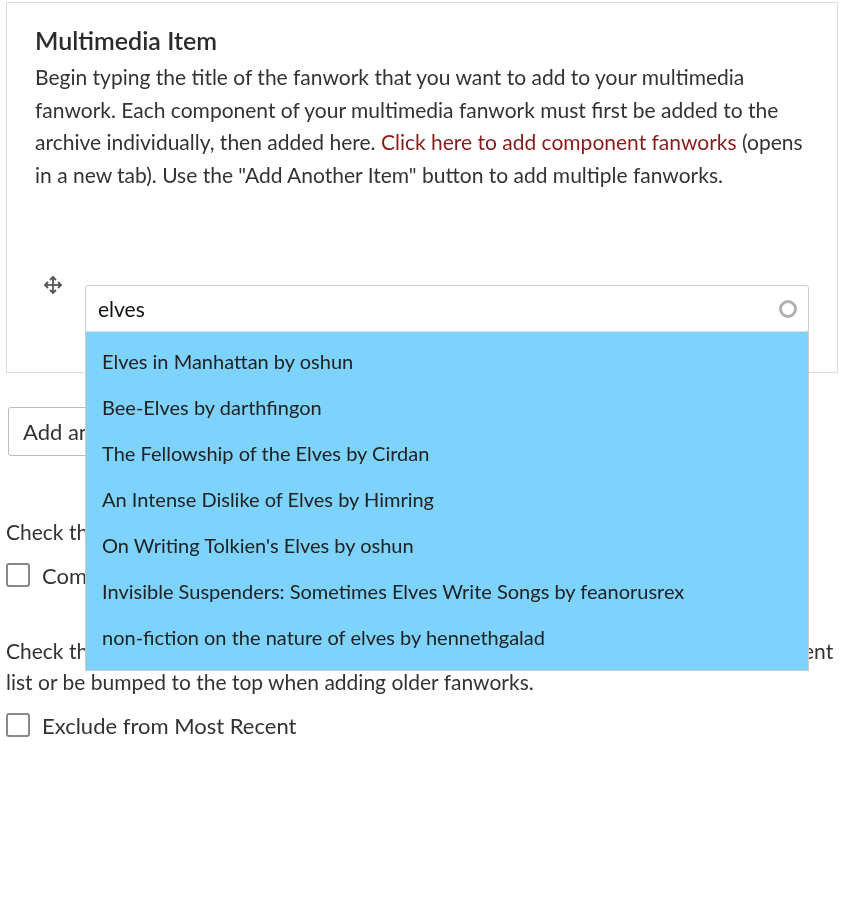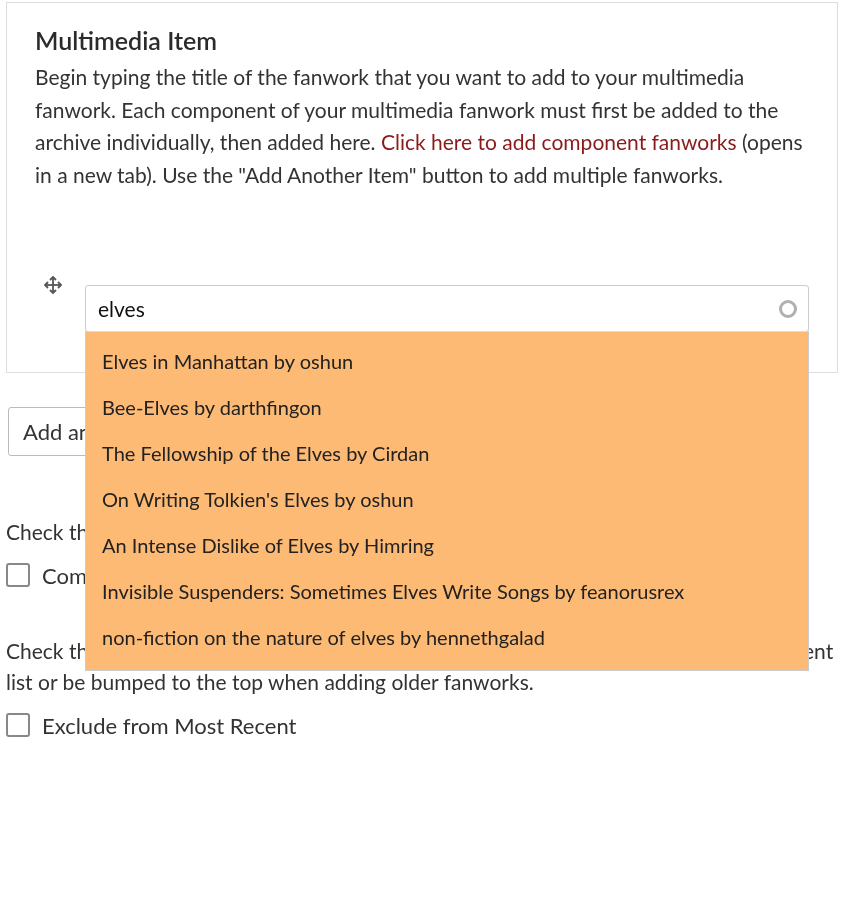--- a/index.html
+++ b/index.html
@@ -76,21 +76,21 @@
       border-radius: 50%;
       background: transparent;
       cursor: pointer;
     }
     .dropdown {
       position: absolute;
       left: 0;
       right: 0;
       top: 100%;
       margin-top: -1px;
-      background: #fdba74;
+      background: #7dd3fc;
       border: 1px solid #ccc;
       border-top: 1px solid #ddd;
       z-index: 100;
       padding: 6px 0 10px 0;
     }
     .dropdown-item {
       font-size: 20px;
       padding: 11px 16px;
       color: #222;
       cursor: pointer;
@@ -164,22 +164,22 @@
         <polyline points="15,7 18,10 15,13"></polyline>
       </svg>
     </span>
     <div class="input-wrap">
       <input type="text" class="fanwork-input" value="elves" style="">
       <div class="clear-circle"></div>
       <div class="dropdown">
         <div class="dropdown-item">Elves in Manhattan by oshun</div>
         <div class="dropdown-item">Bee-Elves by darthfingon</div>
         <div class="dropdown-item">The Fellowship of the Elves by Cirdan</div>
+        <div class="dropdown-item">An Intense Dislike of Elves by Himring</div>
         <div class="dropdown-item">On Writing Tolkien's Elves by oshun</div>
-        <div class="dropdown-item">An Intense Dislike of Elves by Himring</div>
         <div class="dropdown-item">Invisible Suspenders: Sometimes Elves Write Songs by feanorusrex</div>
         <div class="dropdown-item">non-fiction on the nature of elves by hennethgalad</div>
       </div>
     </div>
   </div>
 </div>
 
 <div class="below-panel">
   <button class="add-another">Add another item</button>
 

